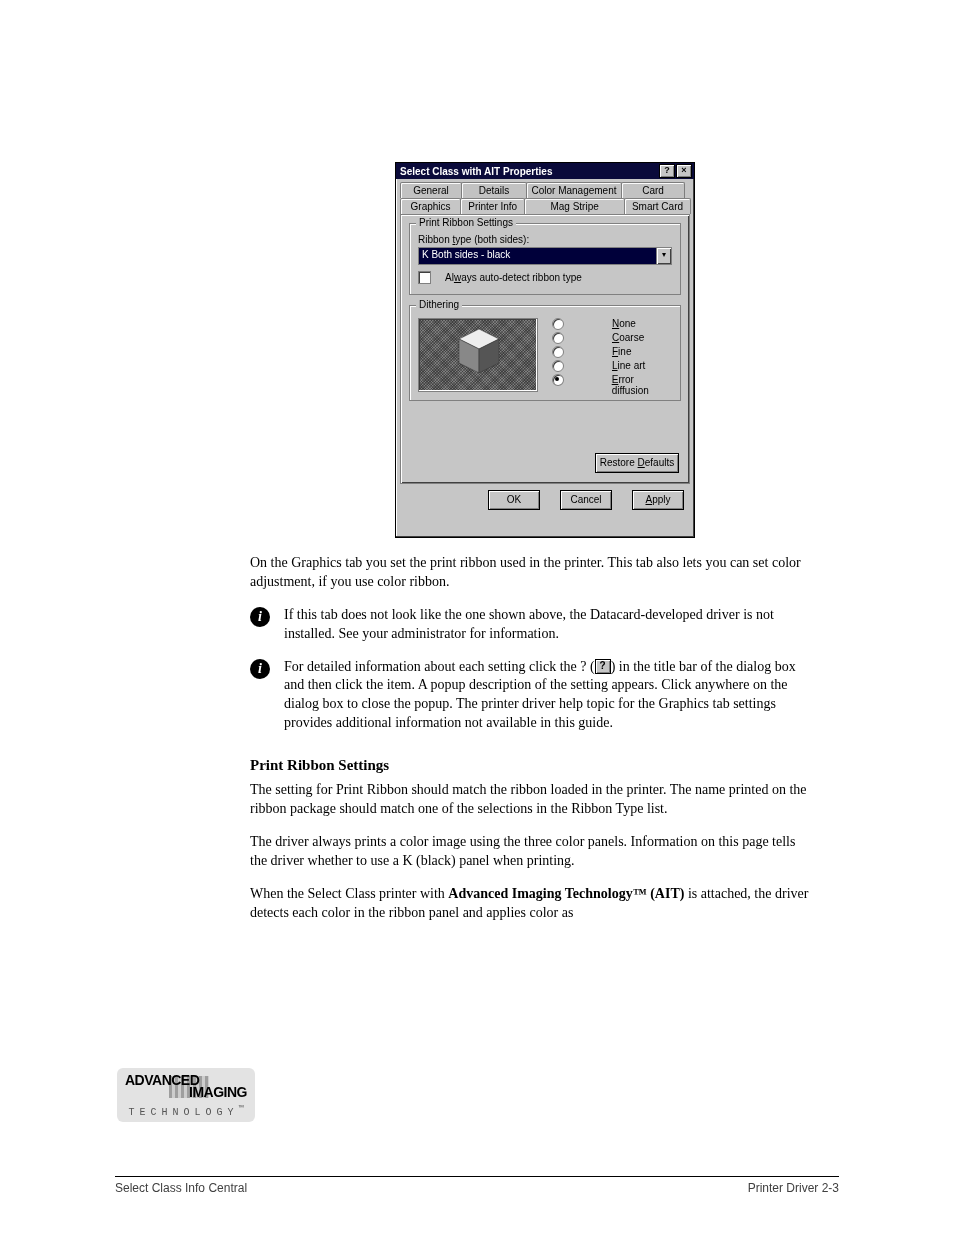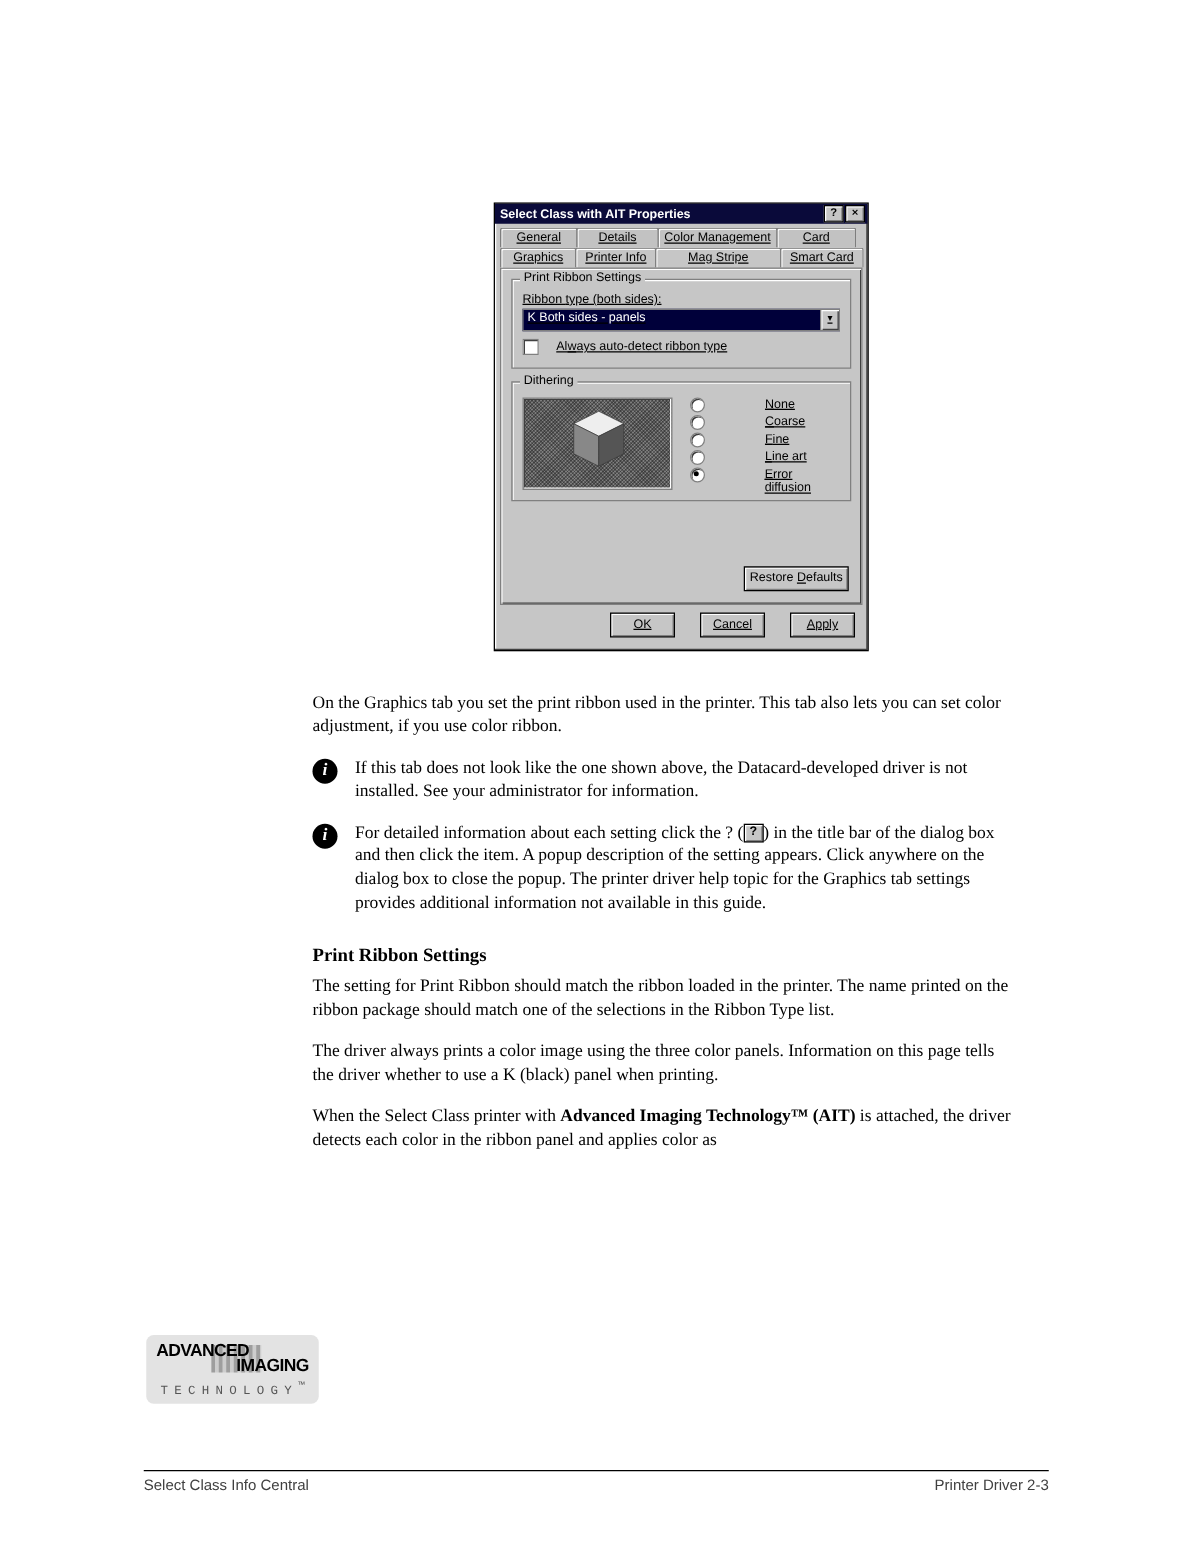--- a/index.html
+++ b/index.html
@@ -55,21 +55,21 @@
     border: 1px solid #000;
     box-shadow: inset 1px 1px 0 #fff, inset -1px -1px 0 #808080;
     margin-left: 1px;
     font-size: 9px;
     line-height: 10px;
     text-align: center;
     font-family: Arial, sans-serif;
     font-weight: bold;
     color: #000;
   }
-  .dialog-body { padding: 3px 4px 4px 4px; text-decoration: underline; }
+  .dialog-body { padding: 3px 4px 21px 4px; }
   .tabs {
     display: flex;
     flex-wrap: wrap;
     margin-bottom: 0;
   }
   .tab {
     height: 16px;
     border: 1px solid #808080;
     border-bottom: none;
     border-top-left-radius: 2px;
@@ -333,21 +333,21 @@
           <div class="tab b3">Mag Stripe</div>
           <div class="tab b4">Smart Card</div>
         </div>
       </div>
       <div class="tab-panel">
 
         <div class="groupbox" style="padding-bottom:10px">
           <span class="group-title">Print Ribbon Settings</span>
           <div class="label-small">Ribbon <span class="u">t</span>ype (both sides):</div>
           <div class="dropdown">
-            <div class="dropdown-text">K Both sides - panels</div>
+            <div class="dropdown-text">K Both sides - black</div>
             <div class="dropdown-btn">▾</div>
           </div>
           <div class="checkbox-row">
             <span class="checkbox"></span>
             <span>Al<span class="u">w</span>ays auto-detect ribbon type</span>
           </div>
         </div>
 
         <div class="groupbox" style="padding-top:12px">
           <span class="group-title">Dithering</span>

